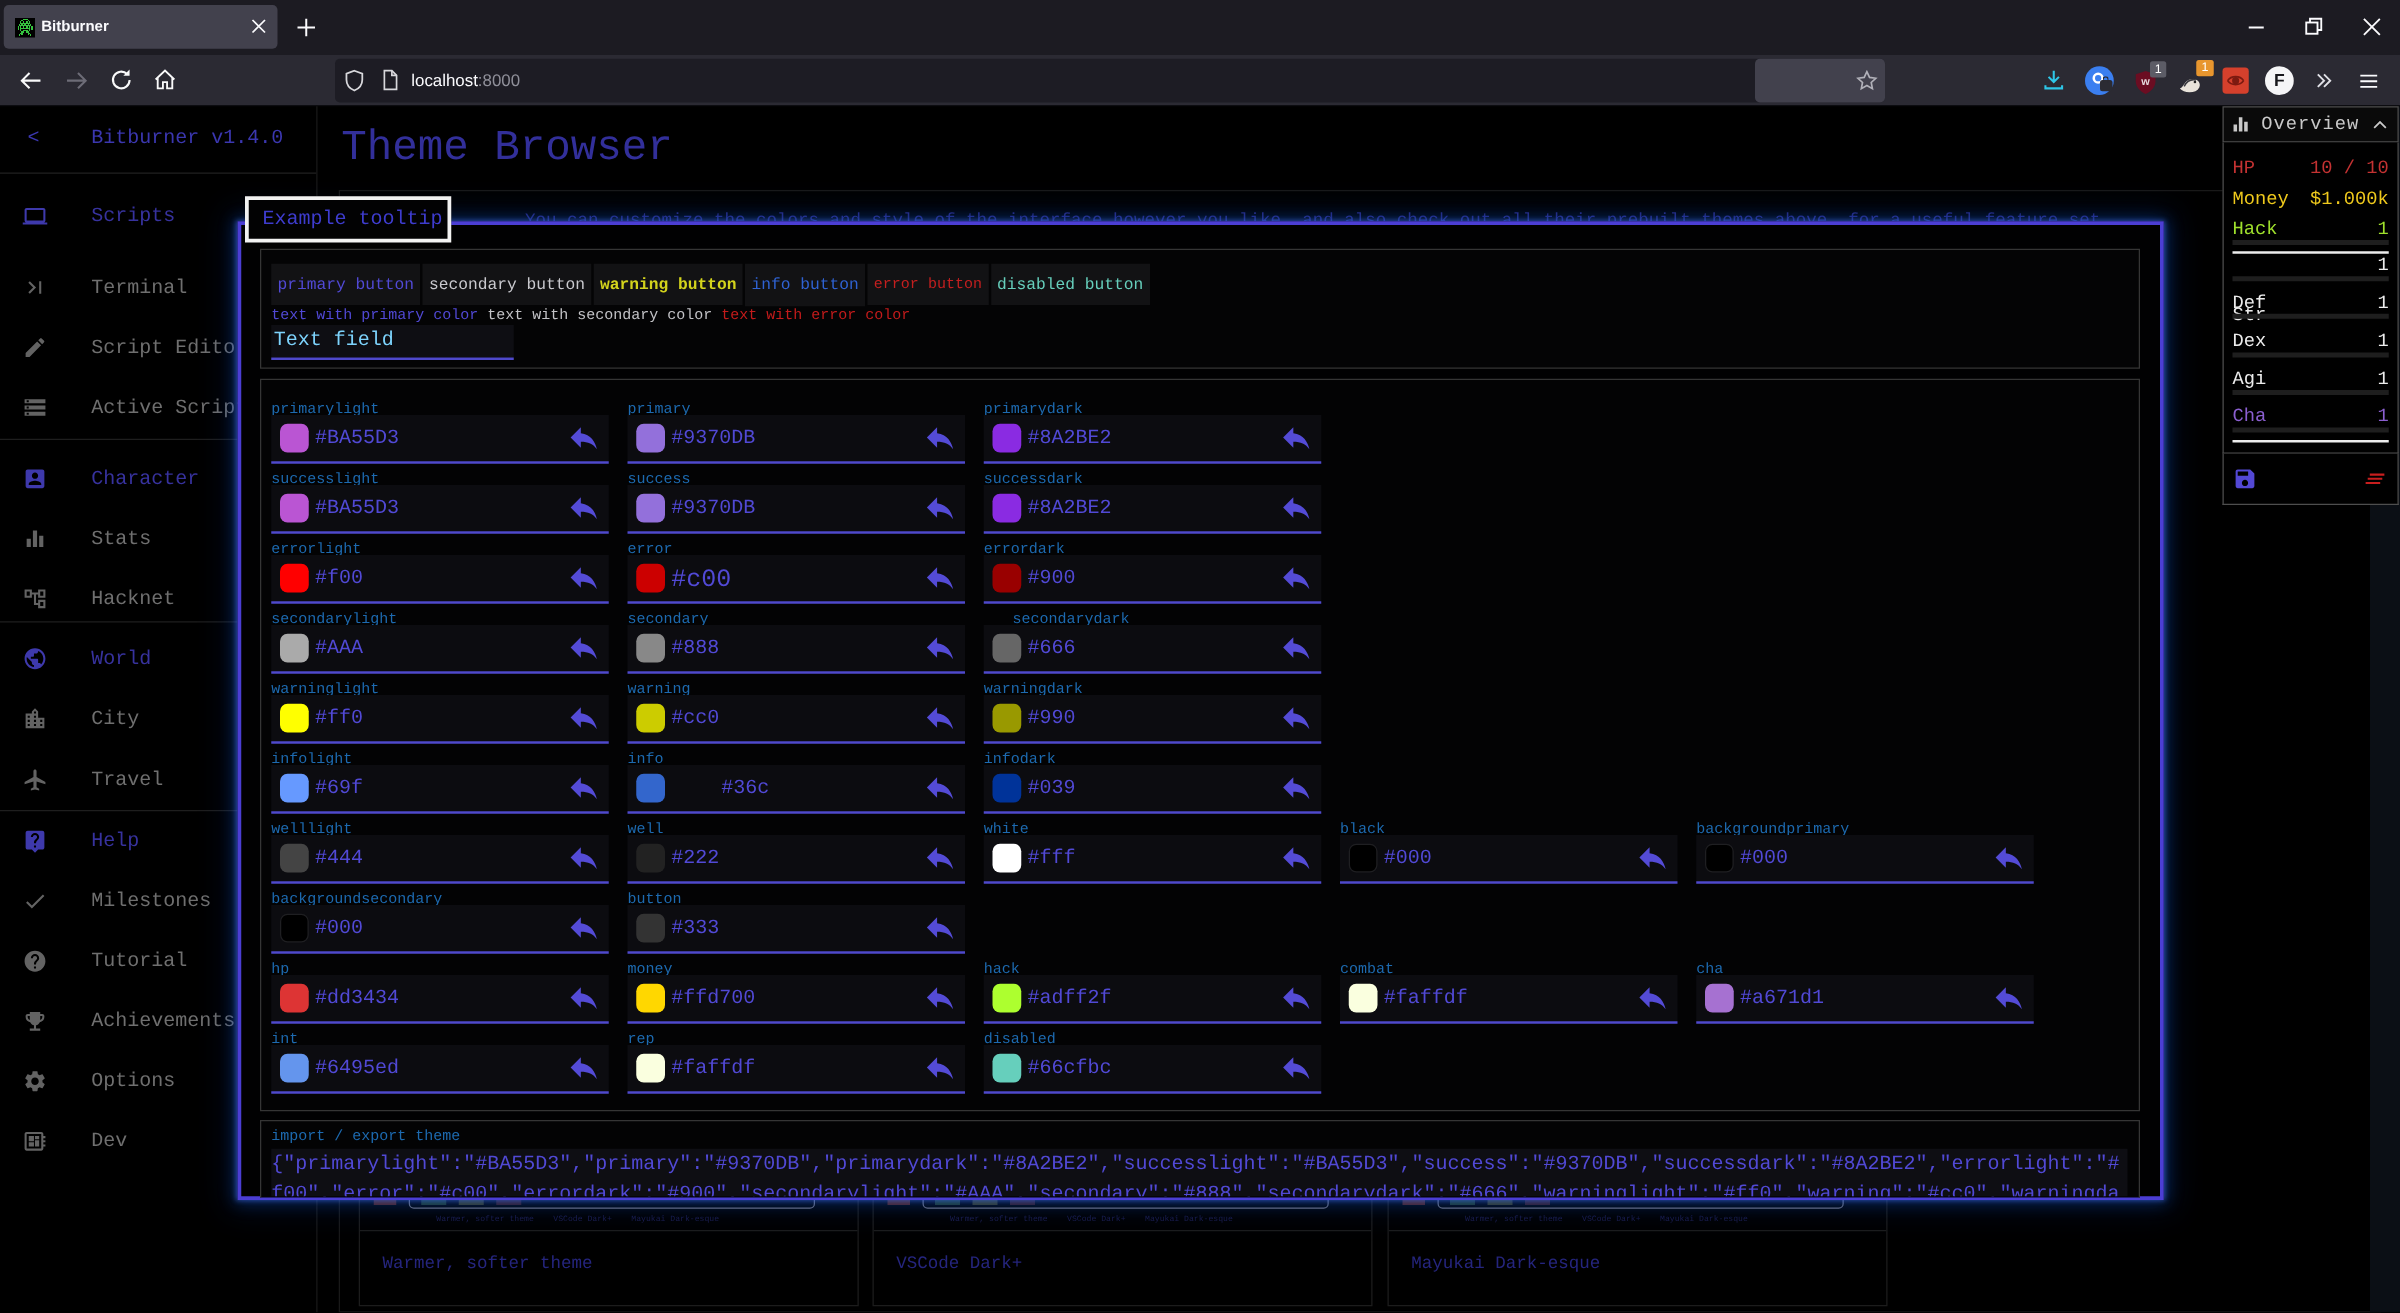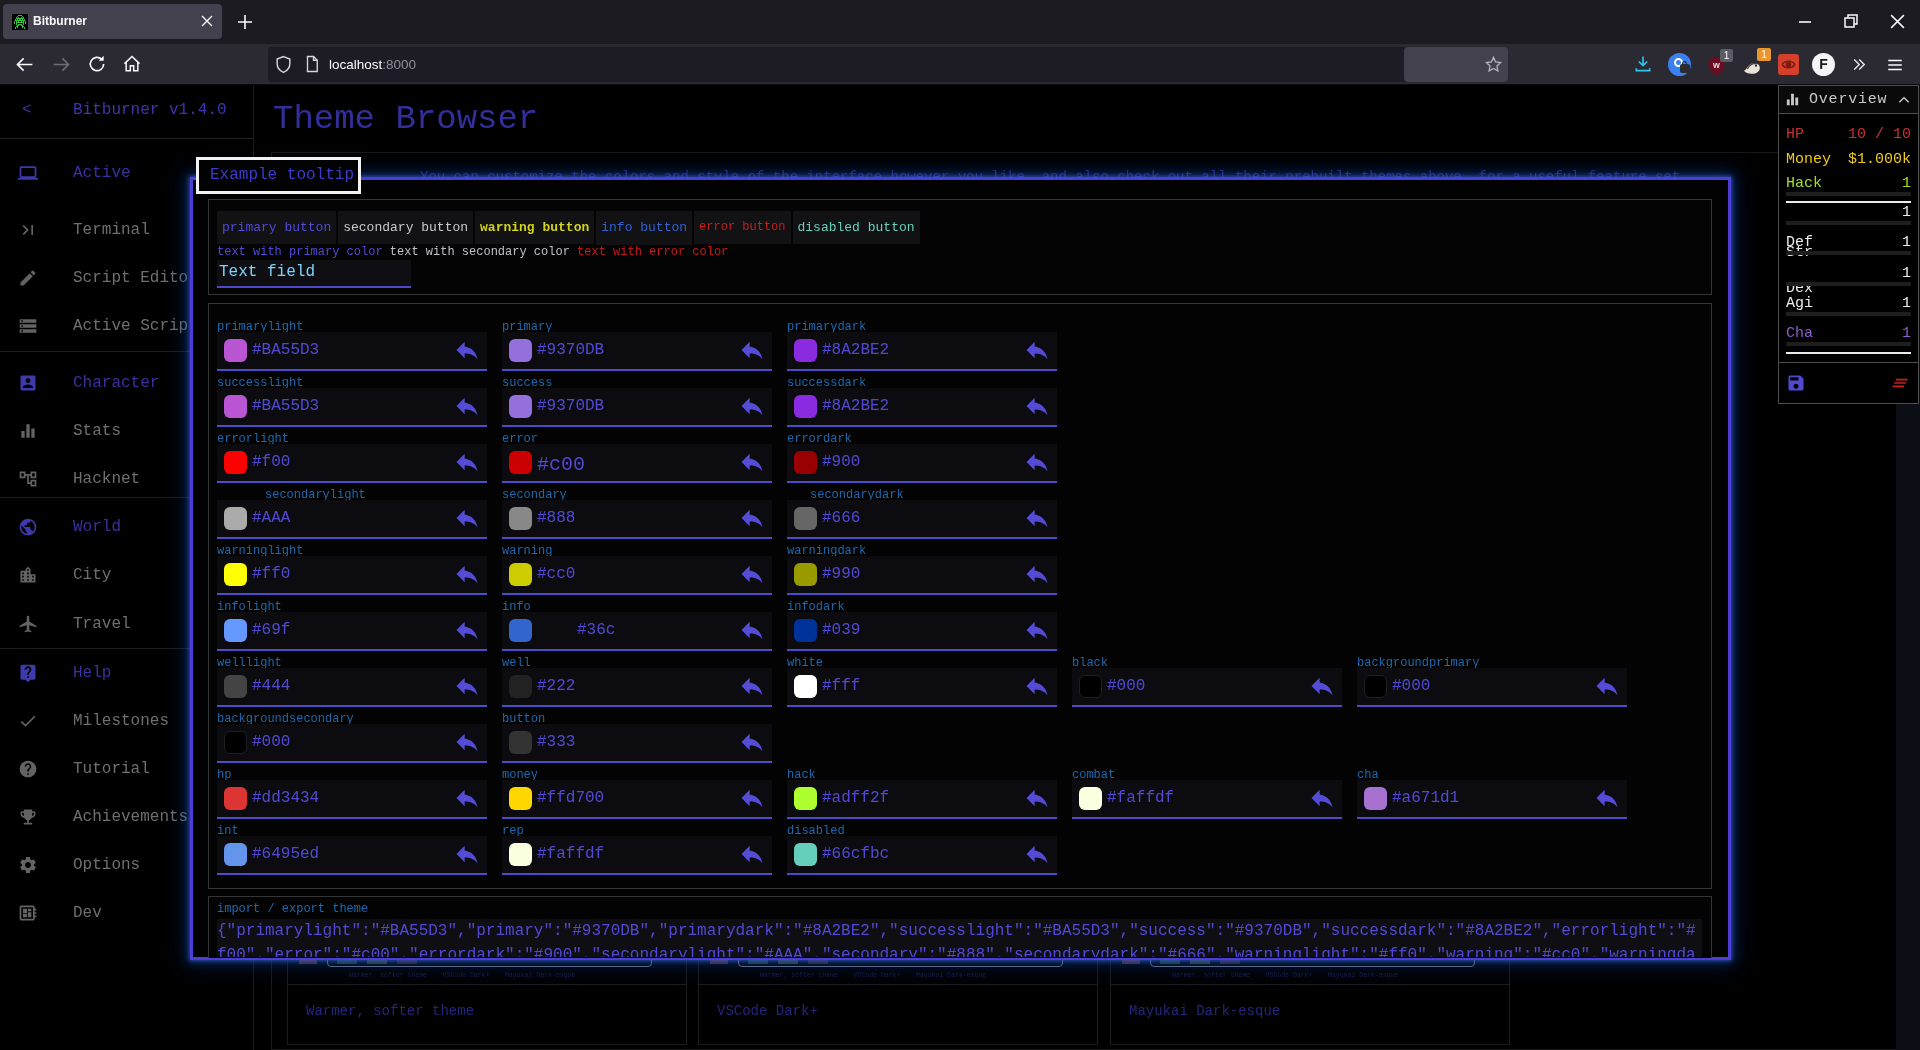--- a/index.html
+++ b/index.html
@@ -166,21 +166,21 @@
   </svg>
 <div class="abs" style="left:0;top:84px;width:1920px;height:1px;background:#0c0c10;"></div>
 <div class="abs" style="left:0;top:85px;width:1920px;height:965px;background:#000;"></div>
 <div class="abs" style="left:253px;top:85px;width:1px;height:965px;background:#191919;"></div>
 <div class="abs mono" style="left:22px;top:101px;font-size:16px;color:#3b37b0;">&lt;</div>
 <div class="abs mono" style="left:73px;top:101px;font-size:16px;color:#3b37b0;">Bitburner v1.4.0</div>
 <div class="abs" style="left:0;top:138px;width:253px;height:1px;background:#202020;"></div>
 <div class="abs" style="left:18px;top:163px;"><svg width="20" height="20" viewBox="0 0 24 24" style="">
       <path fill="#3e39ac" d="M20 18c1.1 0 1.99-.9 1.99-2L22 6c0-1.1-.9-2-2-2H4c-1.1 0-2 .9-2 2v10c0 1.1.9 2 2 2H0v2h24v-2h-4zM4 6h16v10H4V6z"></path>
     </svg></div>
-<div class="abs mono" style="left:73px;top:164px;font-size:16px;color:#37329e;white-space:nowrap;">Active</div>
+<div class="abs mono" style="left:73px;top:164px;font-size:16px;color:#37329e;white-space:nowrap;">Scripts</div>
 <div class="abs" style="left:18px;top:220px;"><svg width="20" height="20" viewBox="0 0 24 24" style="">
       <path fill="#636363" d="M5.59 7.41 10.18 12l-4.59 4.59L7 18l6-6-6-6zM16 6h2v12h-2z"></path>
     </svg></div>
 <div class="abs mono" style="left:73px;top:221px;font-size:16px;color:#6f6f6f;white-space:nowrap;">Terminal</div>
 <div class="abs" style="left:18px;top:268px;"><svg width="20" height="20" viewBox="0 0 24 24" style="">
       <path fill="#636363" d="M3 17.25V21h3.75L17.81 9.94l-3.75-3.75L3 17.25zM20.71 7.04c.39-.39.39-1.02 0-1.41l-2.34-2.34a.9959.9959 0 0 0-1.41 0l-1.83 1.83 3.75 3.75 1.83-1.83z"></path>
     </svg></div>
 <div class="abs mono" style="left:73px;top:269px;font-size:16px;color:#6f6f6f;white-space:nowrap;">Script Editor</div>
 <div class="abs" style="left:18px;top:316px;"><svg width="20" height="20" viewBox="0 0 24 24" style="">
       <path fill="#636363" d="M2 20h20v-4H2v4zm2-3h2v2H4v-2zM2 4v4h20V4H2zm4 3H4V5h2v2zm-4 7h20v-4H2v4zm2-3h2v2H4v-2z"></path>
@@ -348,21 +348,21 @@
     </svg></div>
 <div class="abs" style="left:502px;top:481px;width:270px;height:1.5px;background:#4f49cc;"></div>
 <div class="abs mono" style="left:787px;top:432px;font-size:12px;color:#1d6ab0;white-space:nowrap;">errordark</div>
 <div class="abs" style="left:787px;top:444px;width:270px;height:37px;background:#0c0c10;"></div>
 <div class="abs" style="left:794px;top:451px;width:23px;height:23px;border-radius:6px;background:#900;"></div>
 <div class="abs mono" style="left:822px;top:453px;font-size:16px;color:#5149d5;">#900</div>
 <div class="abs" style="left:1023px;top:448px;"><svg width="28" height="28" viewBox="0 0 24 24" style="">
       <path fill="#544bd6" d="M10 9V5l-7 7 7 7v-4.1c5 0 8.5 1.6 11 5.1-1-5-4-10-11-11z"></path>
     </svg></div>
 <div class="abs" style="left:787px;top:481px;width:270px;height:1.5px;background:#4f49cc;"></div>
-<div class="abs mono" style="left:217px;top:488px;font-size:12px;color:#1d6ab0;white-space:nowrap;margin-left:48px;">secondarylight</div>
+<div class="abs mono" style="left:217px;top:488px;font-size:12px;color:#1d6ab0;white-space:nowrap;">secondarylight</div>
 <div class="abs" style="left:217px;top:500px;width:270px;height:37px;background:#0c0c10;"></div>
 <div class="abs" style="left:224px;top:507px;width:23px;height:23px;border-radius:6px;background:#AAA;"></div>
 <div class="abs mono" style="left:252px;top:509px;font-size:16px;color:#5149d5;">#AAA</div>
 <div class="abs" style="left:453px;top:504px;"><svg width="28" height="28" viewBox="0 0 24 24" style="">
       <path fill="#544bd6" d="M10 9V5l-7 7 7 7v-4.1c5 0 8.5 1.6 11 5.1-1-5-4-10-11-11z"></path>
     </svg></div>
 <div class="abs" style="left:217px;top:537px;width:270px;height:1.5px;background:#4f49cc;"></div>
 <div class="abs mono" style="left:502px;top:488px;font-size:12px;color:#1d6ab0;white-space:nowrap;">secondary</div>
 <div class="abs" style="left:502px;top:500px;width:270px;height:37px;background:#0c0c10;"></div>
 <div class="abs" style="left:509px;top:507px;width:23px;height:23px;border-radius:6px;background:#888;"></div>
@@ -569,21 +569,21 @@
 <div class="abs mono" style="left:1786px;top:175px;font-size:15px;color:#9fe02c;">Hack</div>
 <div class="abs mono" style="left:1786px;top:175px;width:125px;text-align:right;font-size:15px;color:#9fe02c;">1</div>
 <div class="abs" style="left:1786px;top:192px;width:125px;height:4px;background:#1e1e1e;"></div>
 <div class="abs" style="left:1786px;top:201px;width:125px;height:2px;background:#ececec;"></div>
 <div class="abs mono" style="left:1786px;top:204px;font-size:15px;color:#ececec;margin-top:40px;">Str</div>
 <div class="abs mono" style="left:1786px;top:204px;width:125px;text-align:right;font-size:15px;color:#ececec;">1</div>
 <div class="abs" style="left:1786px;top:221px;width:125px;height:4px;background:#1e1e1e;"></div>
 <div class="abs mono" style="left:1786px;top:234px;font-size:15px;color:#ececec;">Def</div>
 <div class="abs mono" style="left:1786px;top:234px;width:125px;text-align:right;font-size:15px;color:#ececec;">1</div>
 <div class="abs" style="left:1786px;top:251px;width:125px;height:4px;background:#1e1e1e;"></div>
-<div class="abs mono" style="left:1786px;top:280px;font-size:15px;color:#ececec;">Dex</div>
+<div class="abs mono" style="left:1786px;top:265px;font-size:15px;color:#ececec;">Dex</div>
 <div class="abs mono" style="left:1786px;top:265px;width:125px;text-align:right;font-size:15px;color:#ececec;">1</div>
 <div class="abs" style="left:1786px;top:282px;width:125px;height:4px;background:#1e1e1e;"></div>
 <div class="abs mono" style="left:1786px;top:295px;font-size:15px;color:#ececec;">Agi</div>
 <div class="abs mono" style="left:1786px;top:295px;width:125px;text-align:right;font-size:15px;color:#ececec;">1</div>
 <div class="abs" style="left:1786px;top:312px;width:125px;height:4px;background:#1e1e1e;"></div>
 <div class="abs mono" style="left:1786px;top:325px;font-size:15px;color:#8b5fd0;">Cha</div>
 <div class="abs mono" style="left:1786px;top:325px;width:125px;text-align:right;font-size:15px;color:#8b5fd0;">1</div>
 <div class="abs" style="left:1786px;top:342px;width:125px;height:4px;background:#1e1e1e;"></div>
 <div class="abs" style="left:1786px;top:352px;width:125px;height:2px;background:#ececec;"></div>
 <div class="abs" style="left:1778px;top:363px;width:141px;height:41px;border:1px solid #4e4e4e;border-top:none;background:#000;"></div>

